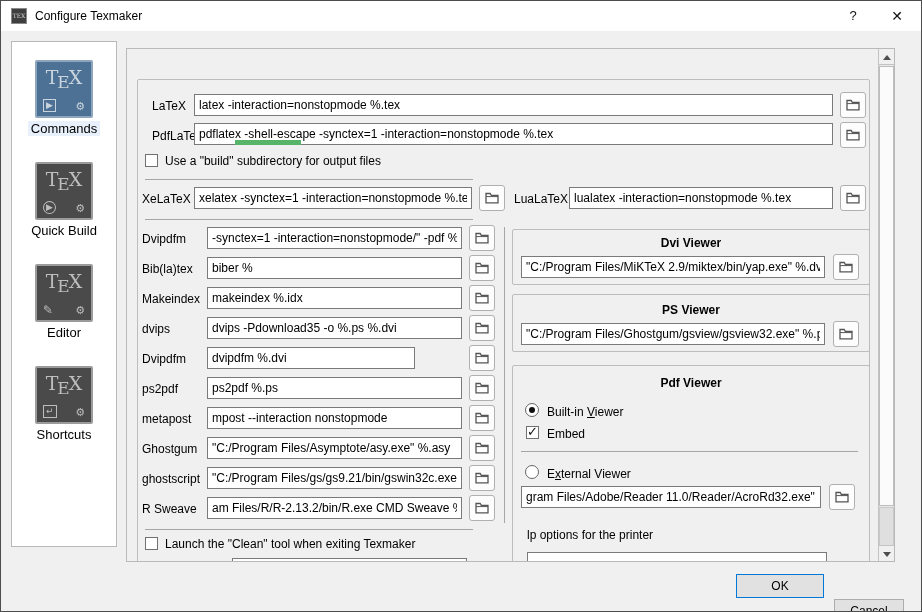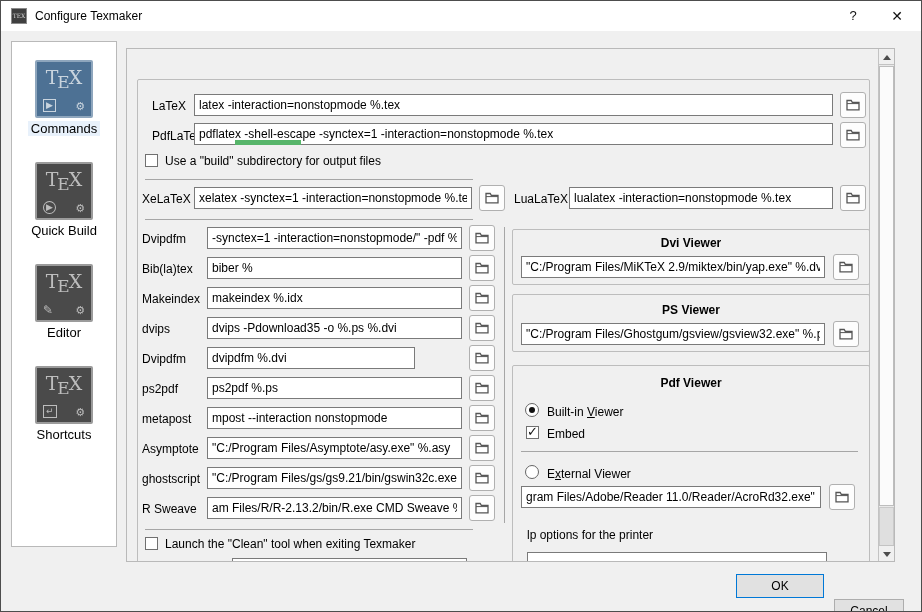--- a/index.html
+++ b/index.html
@@ -239,21 +239,21 @@
 
     <div class="lbl" style="left:15px; top:363px;">metapost</div>
     <input class="field" style="left: 80px; top: 358px; width: 255px;" spellcheck="false" value="mpost --interaction nonstopmode">
     <div class="fbtn" style="left:342px; top:356px;">
         <svg class="folder" width="14" height="12" viewBox="0 0 14 12">
           <path d="M1 1.5 h4.2 l1.2 2 H13 v7.3 H1 z" fill="#fff" stroke="#555" stroke-width="1.3"></path>
           <path d="M1 4.6 H13" stroke="#555" stroke-width="1"></path>
         </svg>
       </div>
 
-    <div class="lbl" style="left:15px; top:393px;">Asymptote</div>
+    <div class="lbl" style="left:15px; top:393px;">Ghostgum</div>
     <input class="field" style="left: 80px; top: 388px; width: 255px;" spellcheck="false" value="&quot;C:/Program Files/Asymptote/asy.exe&quot; %.asy">
     <div class="fbtn" style="left:342px; top:386px;">
         <svg class="folder" width="14" height="12" viewBox="0 0 14 12">
           <path d="M1 1.5 h4.2 l1.2 2 H13 v7.3 H1 z" fill="#fff" stroke="#555" stroke-width="1.3"></path>
           <path d="M1 4.6 H13" stroke="#555" stroke-width="1"></path>
         </svg>
       </div>
 
     <div class="lbl" style="left:15px; top:423px;">ghostscript</div>
     <input class="field" style="left: 80px; top: 418px; width: 255px;" spellcheck="false" value="&quot;C:/Program Files/gs/gs9.21/bin/gswin32c.exe&quot;">

